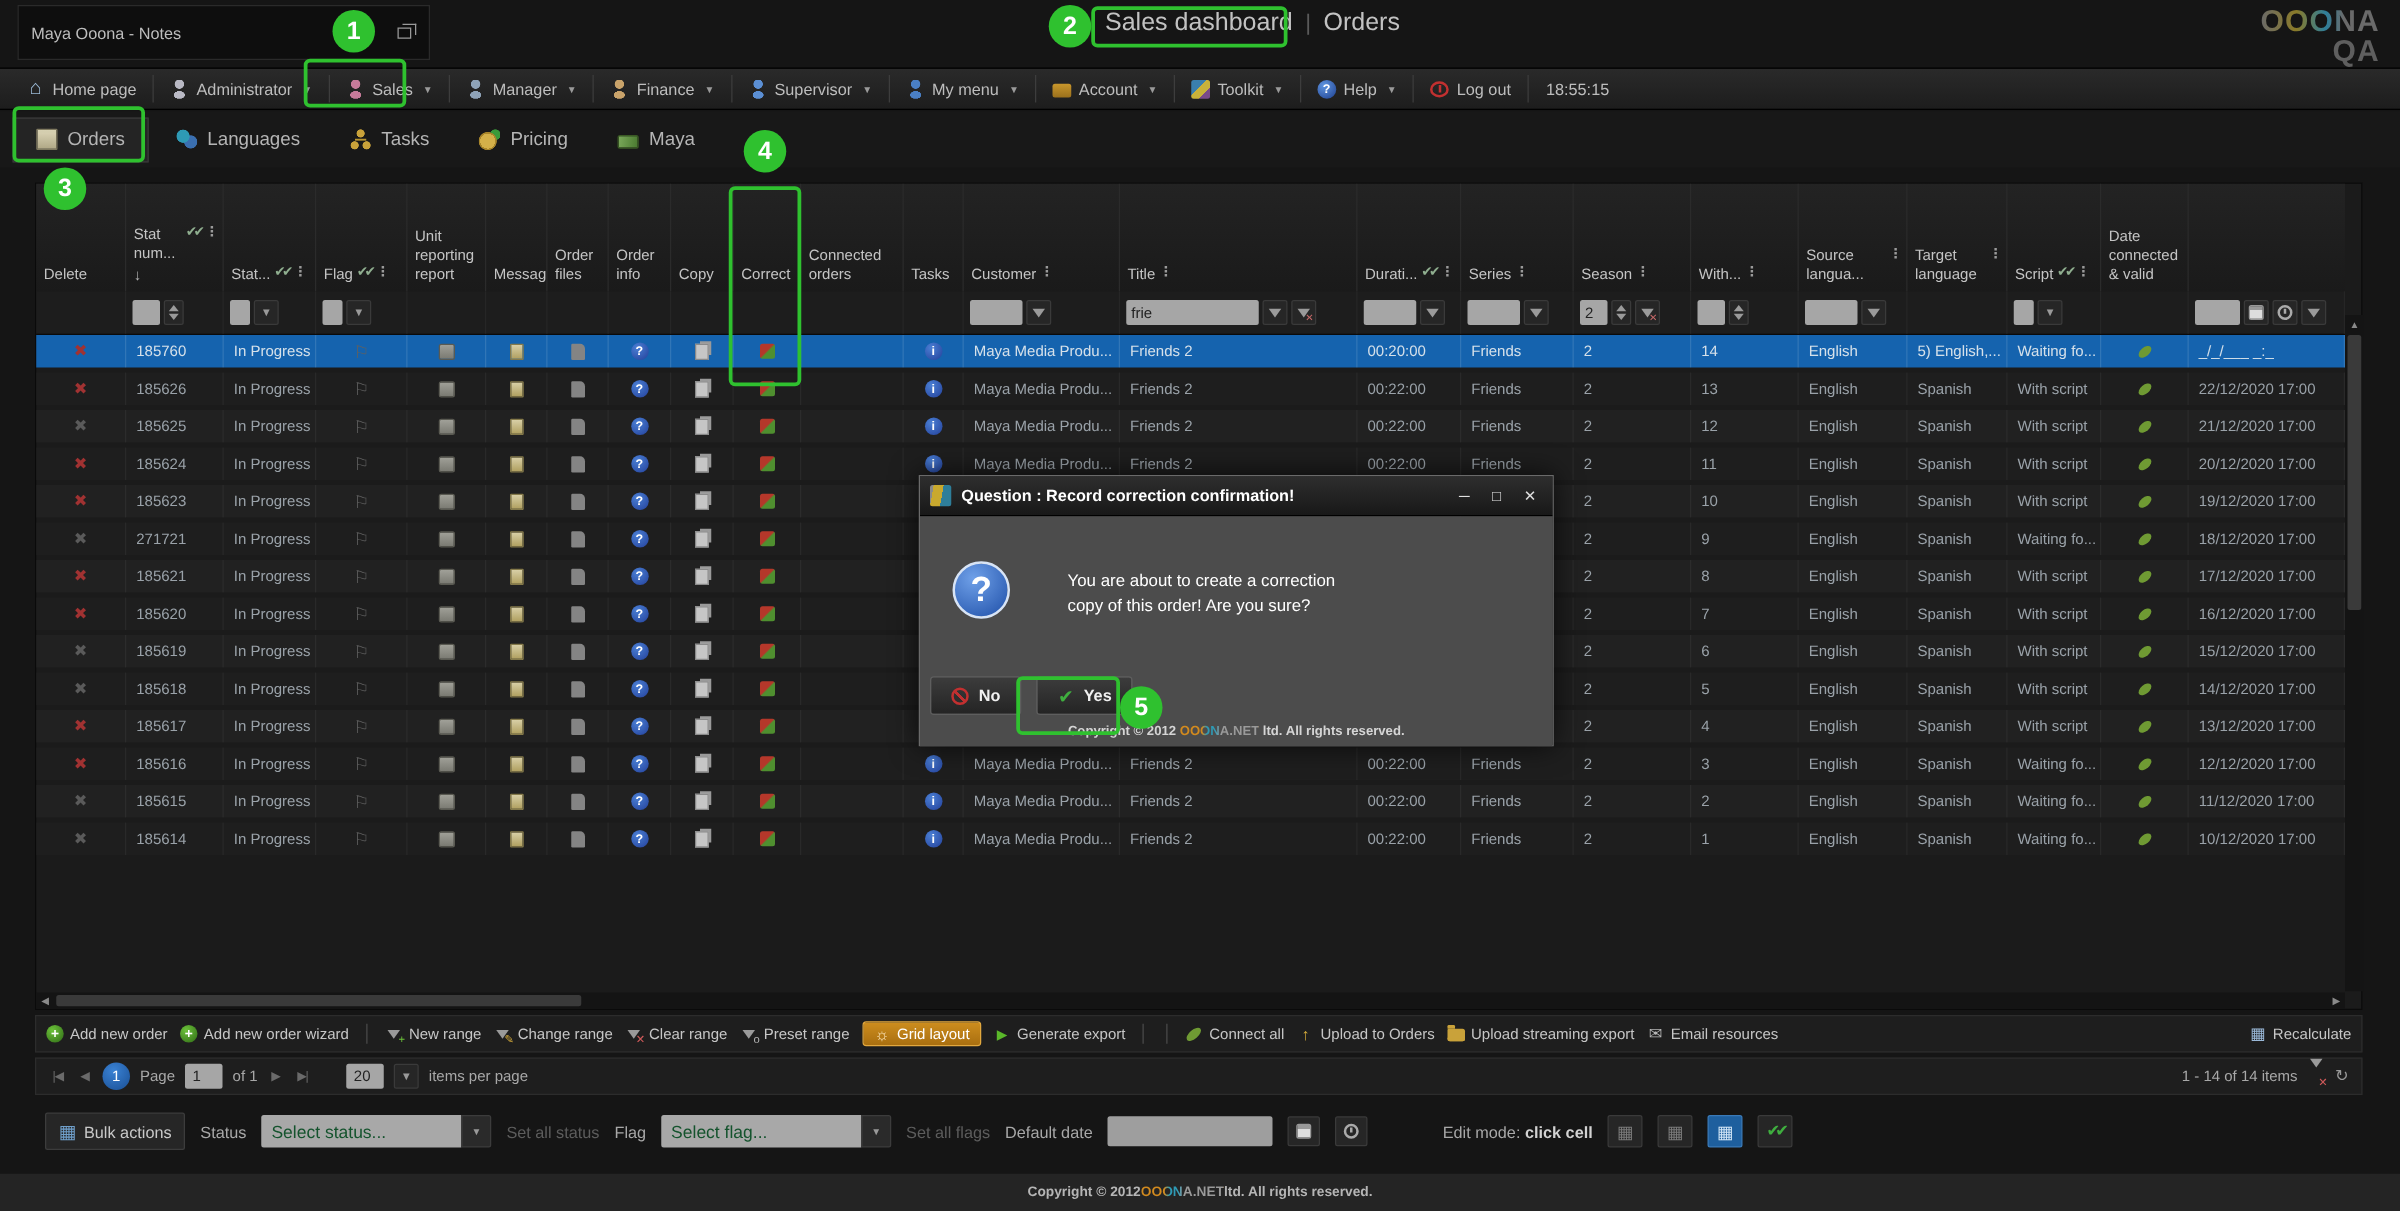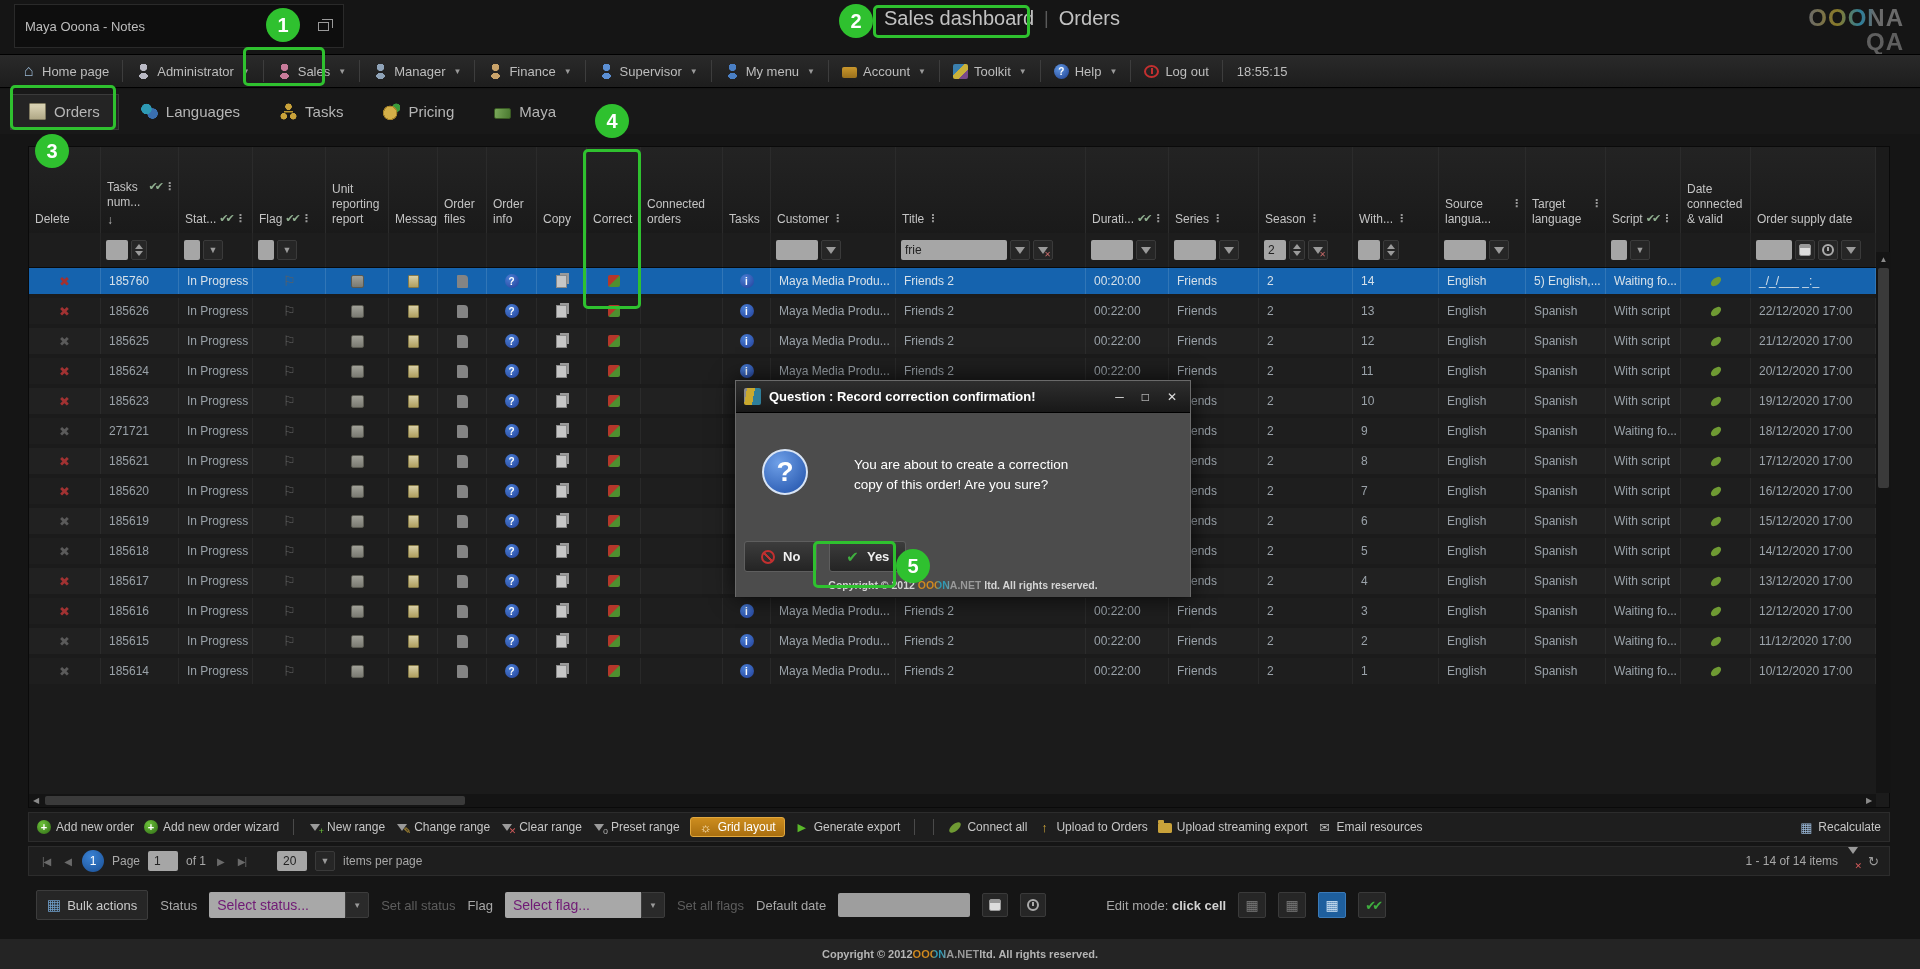--- a/index.html
+++ b/index.html
@@ -121,37 +121,37 @@
   .pgcur{width:22px;height:22px;border-radius:50%;background:radial-gradient(circle at 40% 30%,#3a82d4,#1a4f94);color:#fff;font-size:12px;display:flex;align-items:center;justify-content:center;}
   .pginput{background:#a6a6a6;border-radius:2px;height:20px;min-width:30px;color:#222;font-size:12px;padding:2px 6px;line-height:16px;}
   .pgright{margin-left:auto;display:flex;align-items:center;gap:10px;}
   .pg-ic{color:#9a9a9a;font-size:13px;position:relative;}
 
   
   .bulkbar{position:absolute;left:28px;top:884px;width:1862px;height:42px;display:flex;align-items:center;gap:12px;padding:0 8px;font-size:13px;color:#a8a8a8;}
   .bulkbtn{display:flex;align-items:center;gap:6px;background:#262626;border:1px solid #3c3c3c;border-radius:2px;height:30px;padding:0 10px;color:#c9c9c9;}
   .bb-grid{color:#6f9fca;font-size:15px;}
   .bselect{display:flex;height:26px;}
-  .bsel-val{background:#a8a8a8;color:#701a75;font-size:14px;display:flex;align-items:center;padding:0 8px;width:136px;border-radius:2px 0 0 2px;}
+  .bsel-val{background:#a8a8a8;color:#14532d;font-size:14px;display:flex;align-items:center;padding:0 8px;width:160px;border-radius:2px 0 0 2px;}
   .bsel-btn{width:24px;background:#2a2a2a;border:1px solid #3c3c3c;color:#9a9a9a;font-size:8px;display:flex;align-items:center;justify-content:center;border-radius:0 2px 2px 0;}
   .dimlabel{color:#5d5d5d;}
   .bdate{background:#9e9e9e;border-radius:2px;width:132px;height:24px;}
   .bicon{width:26px;height:24px;background:#262626;border:1px solid #3a3a3a;border-radius:2px;display:flex;align-items:center;justify-content:center;}
   .editmode{margin-left:48px;white-space:nowrap;}
   .editmode b{color:#d2d2d2;}
   .egrid{width:28px;height:26px;background:#262626;border:1px solid #3a3a3a;border-radius:2px;color:#7a7a7a;font-size:14px;display:flex;align-items:center;justify-content:center;}
   .egrid.on{background:#1e5f9e;color:#cfe3f5;border-color:#3a7ab8;}
   .echeck{color:#3fae3f;letter-spacing:-4px;font-size:13px;}
 
   
   .pagefooter{position:absolute;left:0;bottom:0;width:1920px;height:30px;background:#242424;display:flex;align-items:center;justify-content:center;font-size:11px;font-weight:bold;color:#b5b5b5;}
   .brand{background:linear-gradient(90deg,#d28a1e 0 28%,#2e9ab5 34% 44%,#9a9a9a 52% 100%);-webkit-background-clip:text;background-clip:text;color:transparent;}
 
   
-  .modal{position:absolute;left:735px;top:380px;width:456px;height:217px;border:1px solid #6a6a6a;box-shadow:0 0 22px rgba(0,0,0,.75);z-index:20;}
+  .modal{position:absolute;left:735px;top:380px;width:508px;height:217px;border:1px solid #6a6a6a;box-shadow:0 0 22px rgba(0,0,0,.75);z-index:20;}
   .mtitle{height:32px;background:linear-gradient(#2e2e2e,#181818);display:flex;align-items:center;padding:0 8px;gap:8px;border-bottom:1px solid #000;}
   .dlg-ic{width:17px;height:17px;background:linear-gradient(100deg,#8a8a8a 15%,#c9a92e 15% 55%,#2e7e9a 55%);border-radius:2px;}
   .mtext{flex:1;font-size:13px;font-weight:bold;color:#fff;}
   .mwb{color:#e0e0e0;font-size:12px;padding:0 5px;}
   .mbody{position:relative;height:184px;background:#4c4c4c;}
   .qicon{position:absolute;left:26px;top:36px;width:46px;height:46px;border-radius:50%;background:radial-gradient(circle at 35% 28%,#6fa0e8,#1e4fa8);border:2px solid #d8e4f5;color:#fff;font-size:28px;font-weight:bold;display:flex;align-items:center;justify-content:center;}
   .qmsg{position:absolute;left:118px;top:42px;color:#fff;font-size:13.5px;line-height:1.5;}
   .mbtns{position:absolute;left:8px;top:128px;display:flex;gap:12px;}
   .mbtn{display:flex;align-items:center;gap:8px;height:31px;padding:0 16px;background:linear-gradient(#3c3c3c,#242424);border:1px solid #5e5e5e;border-radius:3px;color:#f0f0f0;font-size:13px;font-weight:bold;}
   .no-ic{width:14px;height:14px;border:2px solid #c23030;border-radius:50%;background:linear-gradient(45deg,transparent 42%,#c23030 42% 58%,transparent 58%);}
@@ -281,21 +281,21 @@
 
   <div class="gridwrap">
     <div class="ghead" style="grid-template-columns: 72px 78px 74px 73px 63px 49px 49px 50px 50px 54px 82px 48px 125px 190px 83px 90px 94px 86px 87px 80px 75px 70px 125px;">
         <div class="hcell">
           <div class="hlabrow">
             <span class="hlabel">Delete</span>
           </div>
         </div>
         <div class="hcell">
           <div class="hlabrow">
-            <span class="hlabel">Tasks num...</span>
+            <span class="hlabel">Stat num...</span>
             <span class="hic hcheck">✔✔</span>
             <span class="hic hdots">⋮</span>
           </div>
           <div class="hsort">↓</div>
         </div>
         <div class="hcell">
           <div class="hlabrow">
             <span class="hlabel">Stat...</span>
             <span class="hic hcheck">✔✔</span>
             <span class="hic hdots">⋮</span>
@@ -400,25 +400,20 @@
         <div class="hcell">
           <div class="hlabrow">
             <span class="hlabel">Script</span>
             <span class="hic hcheck">✔✔</span>
             <span class="hic hdots">⋮</span>
           </div>
         </div>
         <div class="hcell">
           <div class="hlabrow">
             <span class="hlabel">Date connected &amp; valid</span>
-          </div>
-        </div>
-        <div class="hcell">
-          <div class="hlabrow">
-            <span class="hlabel">Order supply date</span>
           </div>
         </div>
       </div>
     <div class="gfilter" style="grid-template-columns: 72px 78px 74px 73px 63px 49px 49px 50px 50px 54px 82px 48px 125px 190px 83px 90px 94px 86px 87px 80px 75px 70px 125px;">
         <div class="fcell"></div>
         <div class="fcell">
           <span class="finput" style="width: 22px;"></span>
           <span class="fspin">
             <span class="tri-up"></span>
             <span class="tri-dn"></span>

